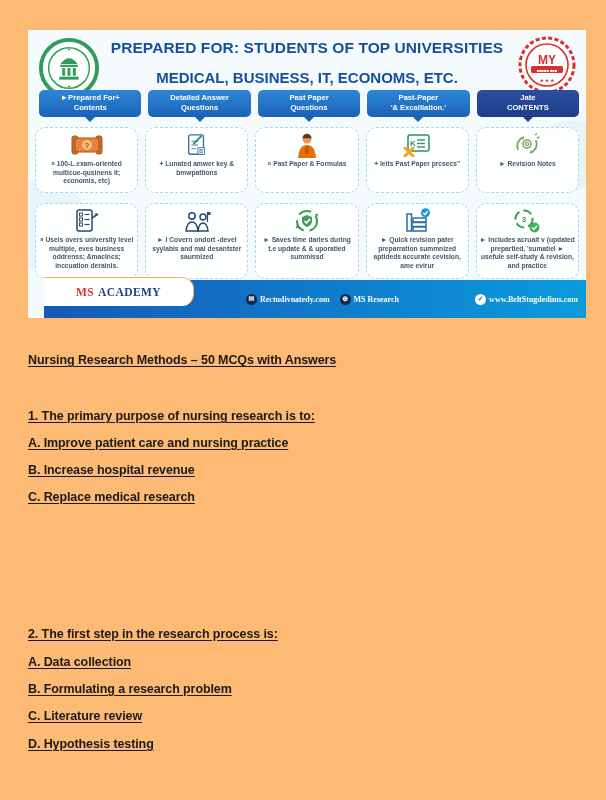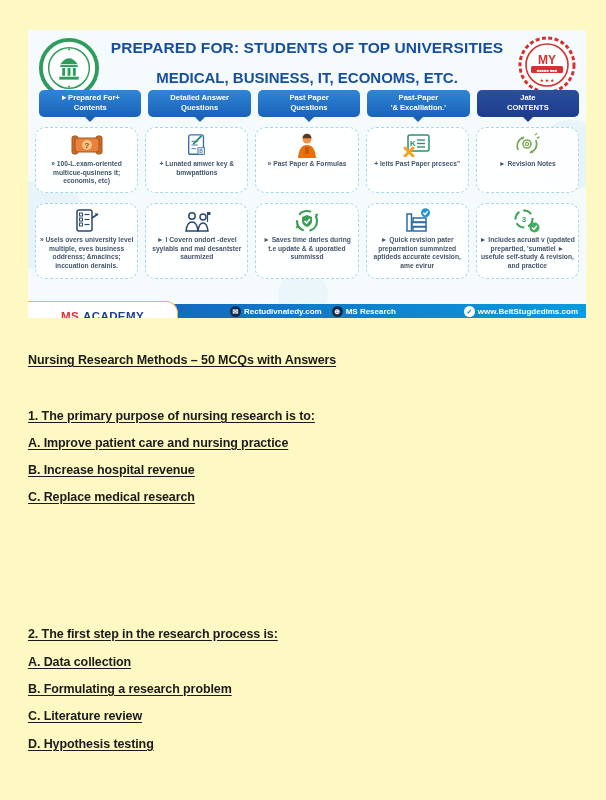--- a/index.html
+++ b/index.html
@@ -1,17 +1,17 @@
 <!DOCTYPE html>
 <html><head>
 <meta charset="utf-8">
 <style>
   * { margin:0; padding:0; box-sizing:border-box; }
   body { background:#ffffff; font-family:"Liberation Sans", sans-serif; }
-  .page { position:relative; width:606px; height:800px; background:#fef9c3; overflow:hidden;padding-left:14px; }
+  .page { position:relative; width:606px; height:800px; background:#fdba74; overflow:hidden;padding-left:14px; }
 
   
   .banner { position:absolute; left:28px; top:30px; width:558px; height:288px;
             background:#f5fafd; overflow:hidden; }
   .blob { position:absolute; border-radius:50%; background:#d9edf7; opacity:.5; }
   .blob1 { width:90px; height:90px; left:-30px; top:150px; }
   .blob2 { width:70px; height:70px; right:-20px; top:90px; }
   .blob3 { width:50px; height:50px; left:250px; top:240px; opacity:.35; }
 
   .logo { position:absolute; left:10px; top:7px; width:62px; height:62px; }
@@ -33,22 +33,22 @@
   .tab.navy::after { border-top-color:#1d3c8c; }
 
   .cards { position:absolute; top:97px; left:7px; right:7px; display:grid;
            grid-template-columns:repeat(5,1fr); grid-template-rows:66px 76px; gap:10px 7px; }
   .card { border:1.6px dashed #a5d7e8; border-radius:10px; background:rgba(255,255,255,.88);
           display:flex; flex-direction:column; align-items:center; padding:4px 3px 2px; }
   .cicon { height:26px; display:flex; align-items:center; justify-content:center; flex:none; }
   .ctext { font-size:6.7px; font-weight:bold; color:#44566b; text-align:center;
            line-height:1.3; margin-top:2px; }
 
-  .bfooter { position:absolute; left:0; right:0; bottom:0; height:14px;
-             background:linear-gradient(90deg,#1659b4,#0b9bdc); }
+  .bfooter { position:absolute; left:16px; right:0; bottom:0; height:38px;
+             background:linear-gradient(90deg,#1659b4,#0b9bdc);font-family:Liberation Serif, serif; }
   .brand-tab { position:absolute; left:0; top:-3px; width:150px; height:29px; background:#fff;
                border-radius:0 12px 12px 0; border-top:1.5px solid #f2b25c;
                border-right:1.5px solid #f2b25c; display:flex; align-items:center;
                justify-content:center; font-weight:bold; font-size:11.5px; letter-spacing:.4px; }
   .brand-ms { color:#e03030; margin-right:4px; }
   .brand-academy { color:#1b3f8f; }
   .blinks { position:absolute; left:160px; right:8px; top:0; bottom:0; display:flex;
             align-items:center; color:#fff; font-size:8px; font-weight:bold; }
   .blink { display:flex; align-items:center; gap:3px; white-space:nowrap; }
   .blink1 { margin-left:42px; } .blink2 { margin-left:10px; } .blink3 { margin-left:auto; }

